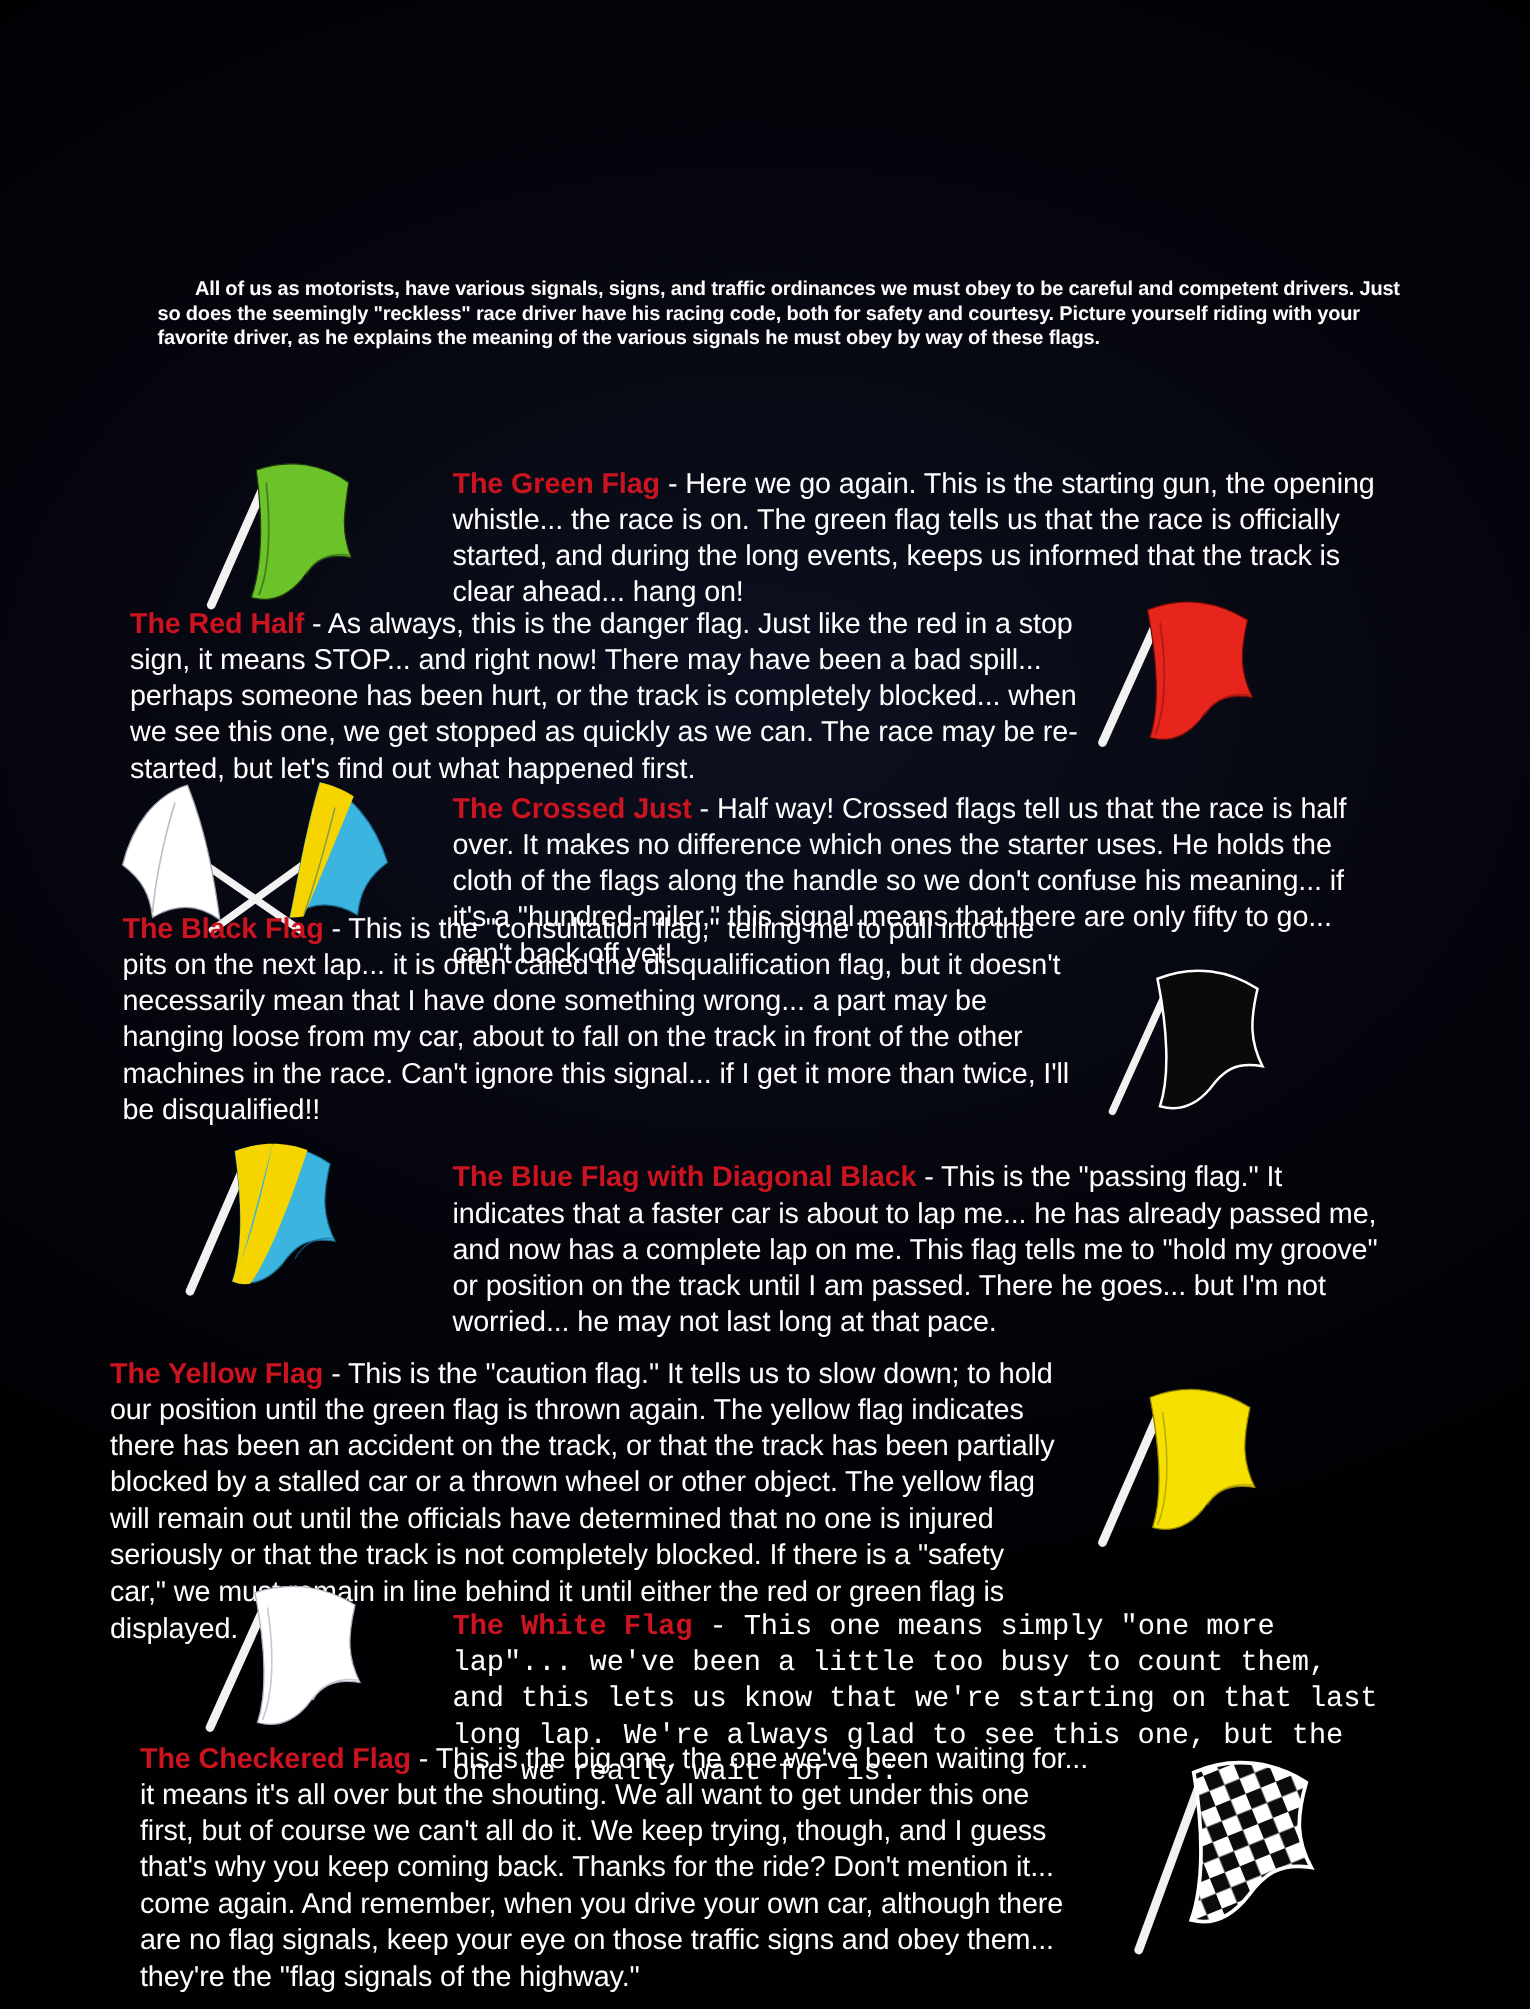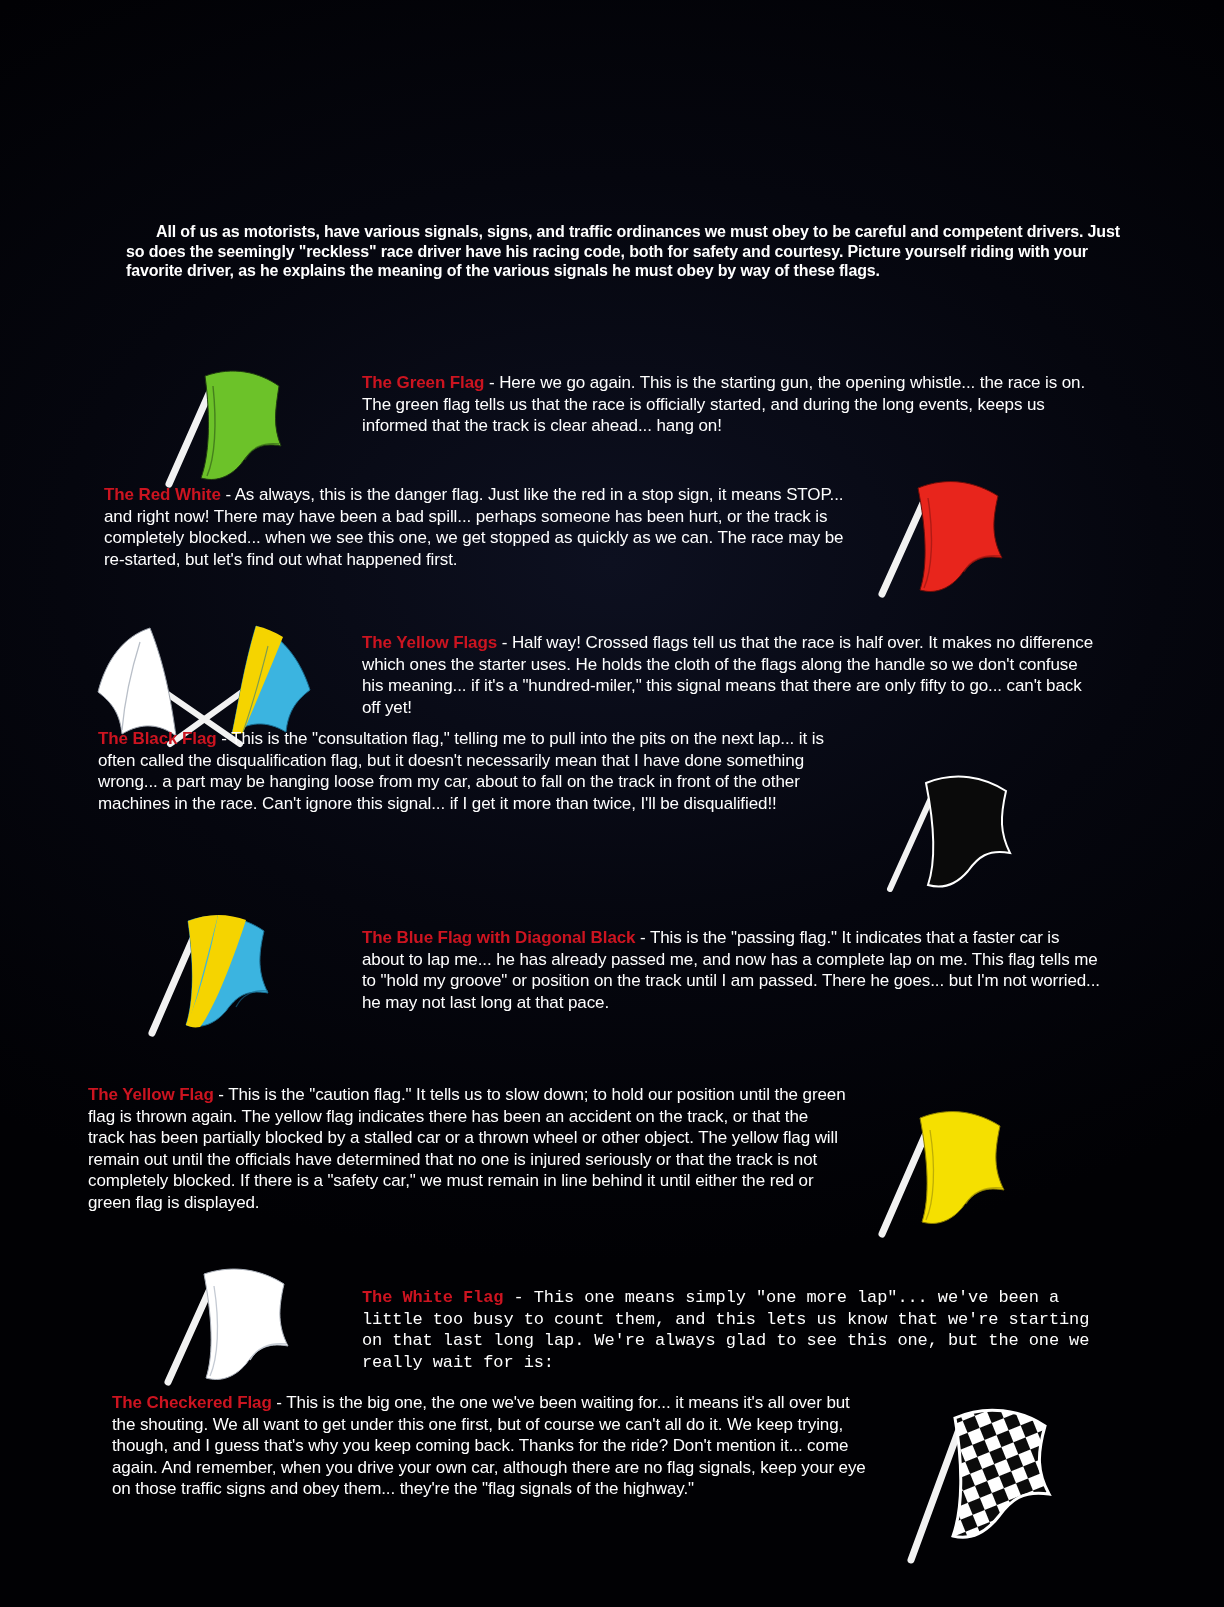--- a/index.html
+++ b/index.html
@@ -72,21 +72,21 @@
     color: #ffffff;
     text-indent: 30px;
     letter-spacing: -0.15px;
     margin-left: 28px;
   }
 
   
   .body-text {
     position: absolute;
     color: #ffffff;
-    font-size: 17px;
+    font-size: 23px;
     line-height: 1.265;
     letter-spacing: -0.1px;
   }
   .flagname {
     color: #cc1420;
     font-weight: bold;
   }
 
   .sec-green   { left: 362px; top: 372px;  width: 738px; }
   .sec-red     { left: 104px; top: 484px;  width: 760px; }
@@ -134,39 +134,39 @@
   <div class="flag-art art-red">
     <svg width="160" height="130" viewBox="0 0 160 130">
       <line x1="10" y1="124" x2="56" y2="22" stroke="#f2f2f2" stroke-width="7" stroke-linecap="round"></line>
       <path d="M46 18 C76 6 104 12 126 26 C120 52 120 68 130 88 C108 84 98 92 88 106 C76 120 62 124 48 120 C56 96 54 58 46 18 Z" fill="#e8251c" stroke="#6d0d08" stroke-width="1"></path>
       <path d="M56 28 C62 66 60 100 52 118" fill="none" stroke="#8a1410" stroke-width="1.4" opacity="0.6"></path>
       <path d="M92 102 C98 90 112 84 128 86" fill="none" stroke="#8a1410" stroke-width="1.4" opacity="0.6"></path>
     </svg>
   </div>
 
   <div class="body-text sec-red">
-    <span class="flagname">The Red White</span><span> - As always, this is the danger flag. Just like the red in a stop sign, it means STOP... and right now! There may have been a bad spill... perhaps someone has been hurt, or the track is completely blocked... when we see this one, we get stopped as quickly as we can. The race may be re-started, but let's find out what happened first.</span>
+    <span class="flagname">The Red Half</span><span> - As always, this is the danger flag. Just like the red in a stop sign, it means STOP... and right now! There may have been a bad spill... perhaps someone has been hurt, or the track is completely blocked... when we see this one, we get stopped as quickly as we can. The race may be re-started, but let's find out what happened first.</span>
   </div>
 
   <div class="flag-art art-crossed">
     <svg width="270" height="140" viewBox="0 0 270 140">
       <line x1="160" y1="132" x2="76" y2="74" stroke="#f2f2f2" stroke-width="6" stroke-linecap="round"></line>
       <line x1="90" y1="132" x2="176" y2="70" stroke="#f2f2f2" stroke-width="6" stroke-linecap="round"></line>
       <path d="M70 16 C44 24 26 48 18 80 C34 92 40 104 42 122 C62 110 80 112 96 124 C92 96 86 56 70 16 Z" fill="#ffffff" stroke="#9aa0aa" stroke-width="1"></path>
       <path d="M60 30 C50 62 44 96 42 118" fill="none" stroke="#b9bfc8" stroke-width="1.3"></path>
       <g>
         <path d="M176 14 C200 22 220 46 230 78 C214 90 208 102 206 120 C186 108 168 110 152 122 C158 94 164 54 176 14 Z" fill="#3bb4e0" stroke="#1a6e92" stroke-width="1"></path>
         <path d="M176 14 C186 16 195 20 203 25 C188 62 172 100 163 121 C158 122 154 122 152 122 C158 94 164 54 176 14 Z" fill="#f5d400"></path>
         <path d="M188 34 C180 66 170 100 163 120" fill="none" stroke="#1a6e92" stroke-width="1.1" opacity="0.55"></path>
       </g>
     </svg>
   </div>
 
   <div class="body-text sec-crossed">
-    <span class="flagname">The Yellow Flags</span><span> - Half way! Crossed flags tell us that the race is half over. It makes no difference which ones the starter uses. He holds the cloth of the flags along the handle so we don't confuse his meaning... if it's a "hundred-miler," this signal means that there are only fifty to go... can't back off yet!</span>
+    <span class="flagname">The Crossed Just</span><span> - Half way! Crossed flags tell us that the race is half over. It makes no difference which ones the starter uses. He holds the cloth of the flags along the handle so we don't confuse his meaning... if it's a "hundred-miler," this signal means that there are only fifty to go... can't back off yet!</span>
   </div>
 
   <div class="flag-art art-black">
     <svg width="160" height="130" viewBox="0 0 160 130">
       <line x1="10" y1="124" x2="56" y2="22" stroke="#f2f2f2" stroke-width="6" stroke-linecap="round"></line>
       <path d="M46 18 C76 6 104 12 126 26 C120 52 120 68 130 88 C108 84 98 92 88 106 C76 120 62 124 48 120 C56 96 54 58 46 18 Z" fill="#0a0a0a" stroke="#ffffff" stroke-width="2"></path>
     </svg>
   </div>
 
   <div class="body-text sec-black">

